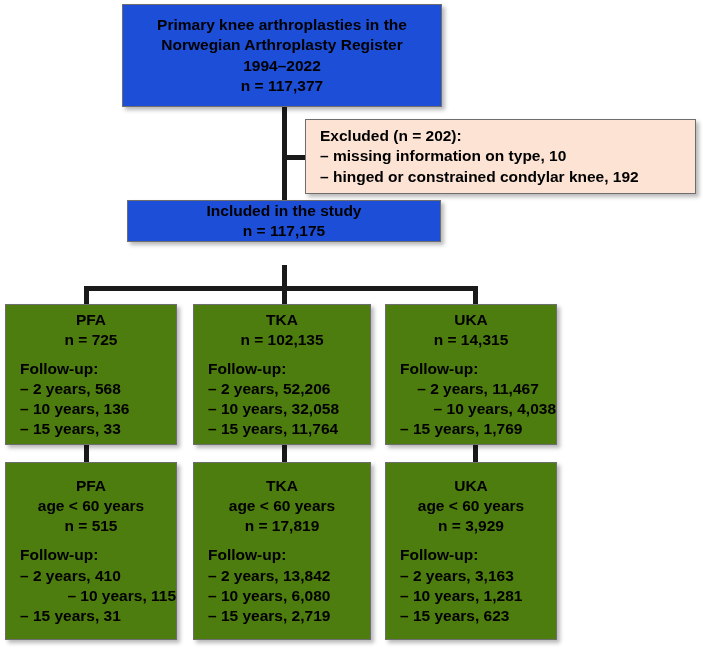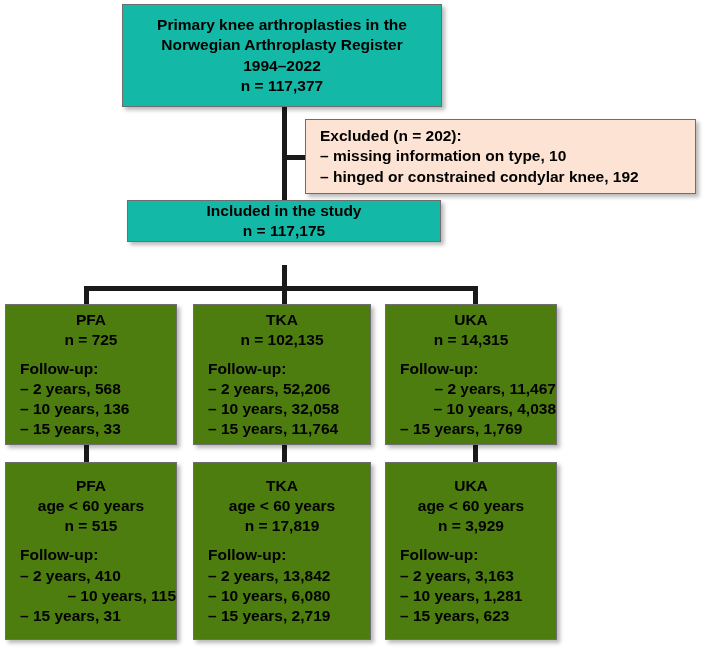--- a/index.html
+++ b/index.html
@@ -27,21 +27,21 @@
     box-shadow: 3px 3px 4px rgba(0,0,0,0.28);
     font-size: 15.5px;
     line-height: 1.30;
     color: #000000;
     font-weight: bold;
     z-index: 3;
     display: flex;
     flex-direction: column;
     justify-content: center;
   }
-  .node.blue  { background: #14b8a6; }
+  .node.blue  { background: #1d4ed8; }
   .node.green { background: #4d7c0f; }
   .node.peach { background: #fce3d3; }
 
   .node .line { display: block; white-space: pre; }
   .center .line { text-align: center; }
   .left   .line { text-align: left; padding-left: 14px; }
 
   .gap { height: 9px; }
 
   
@@ -110,21 +110,21 @@
     <span class="line" style="text-align:left;padding-left:14px">– 2 years, 52,206</span>
     <span class="line" style="text-align:left;padding-left:14px">– 10 years, 32,058</span>
     <span class="line" style="text-align:left;padding-left:14px">– 15 years, 11,764</span>
   </div>
 
   <div class="node green" style="left:385px; top:304px; width:172px; height:141px;">
     <span class="line" style="text-align:center">UKA</span>
     <span class="line" style="text-align:center">n = 14,315</span>
     <span class="gap"></span>
     <span class="line" style="text-align:left;padding-left:14px">Follow-up:</span>
-    <span class="line" style="text-align:right;padding-left:14px">– 2 years, 11,467</span>
+    <span class="line" style="text-align:center;padding-left:14px">– 2 years, 11,467</span>
     <span class="line" style="text-align:right;padding-left:14px">– 10 years, 4,038</span>
     <span class="line" style="text-align:left;padding-left:14px">– 15 years, 1,769</span>
   </div>
 
   <div class="node green" style="left:5px; top:462px; width:172px; height:178px;">
     <span class="line" style="text-align:center">PFA</span>
     <span class="line" style="text-align:center">age &lt; 60 years</span>
     <span class="line" style="text-align:center">n = 515</span>
     <span class="gap"></span>
     <span class="line" style="text-align:left;padding-left:14px">Follow-up:</span>

